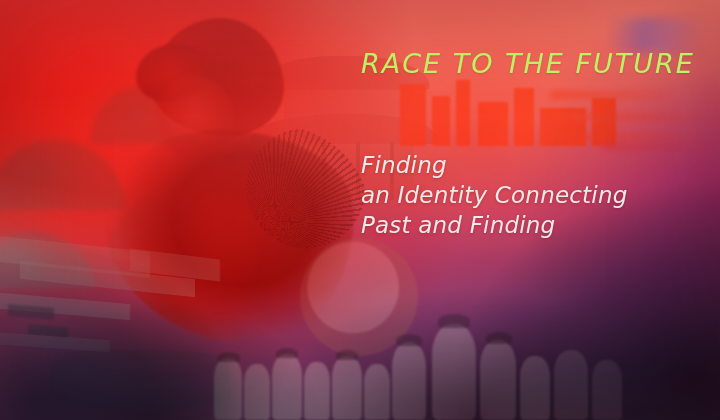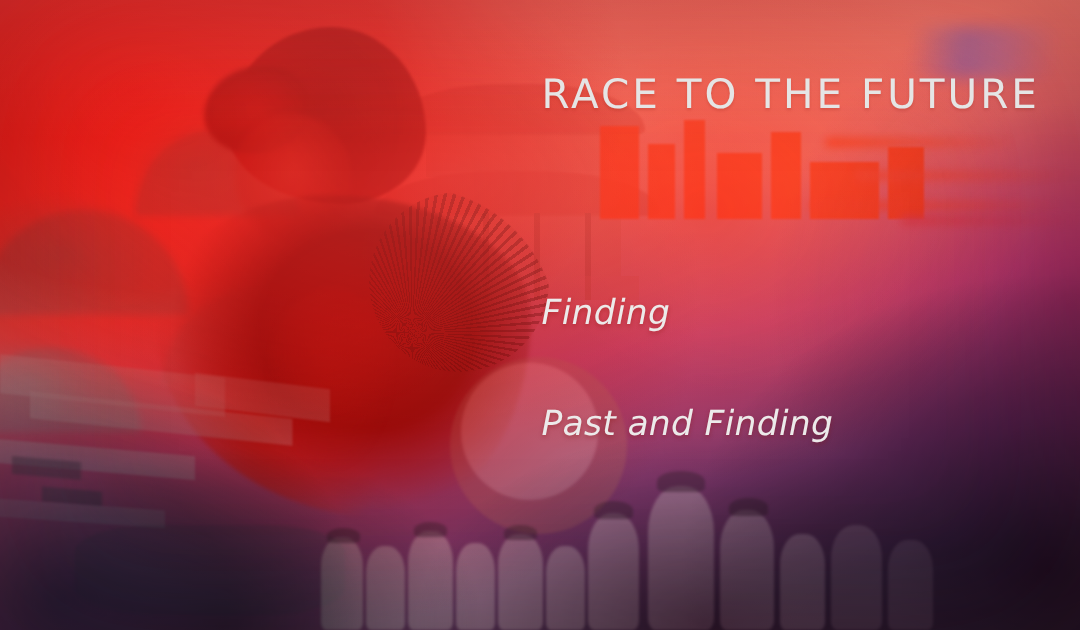--- a/index.html
+++ b/index.html
@@ -251,38 +251,39 @@
   }
   #vignette {
     box-shadow: inset 0 0 90px 20px rgba(60,10,20,.28);
   }
 
   
   #title {
     position: absolute;
     left: 361px; top: 48px;
     font-size: 27px;
+    font-style: italic;
     font-weight: 400;
     letter-spacing: 2.0px;
-    color: #e5e5e5;
+    color: #bef264;
     white-space: nowrap;
     text-shadow: 0 1px 2px rgba(120,20,10,.18);
   }
   #subtitle {
     position: absolute;
     left: 361px; top: 150px;
     font-size: 23px;
     font-style: italic;
     font-weight: 300;
     line-height: 30px;
     color: #eceaea;
     letter-spacing: .2px;
     text-shadow: 0 1px 3px rgba(130,18,10,.35);
   }
-  #subtitle div { white-space: nowrap; margin-top: 44px; }
+  #subtitle div { white-space: nowrap; }
 </style>
 </head>
 <body>
 
 <div id="poster">
 
   <div class="layer" id="base-wash"></div>
 
   <div class="layer" id="ink-landscape">
     <div class="ridge" style="left:6px; top:150px; width:140px; height:70px;"></div>
@@ -365,16 +366,17 @@
   <div class="layer" id="grade-teal"></div>
   <div class="layer" id="grade-purple"></div>
   <div class="layer" id="grade-blue-streak"></div>
   <div class="layer" id="haze"></div>
   <div class="layer" id="vignette"></div>
 
   <div id="title">RACE TO THE FUTURE</div>
 
   <div id="subtitle">
     <div>Finding</div>
+    <div>an Identity Connecting</div>
     <div>Past and Finding</div>
   </div>
 
 </div>
 
 </body></html>

